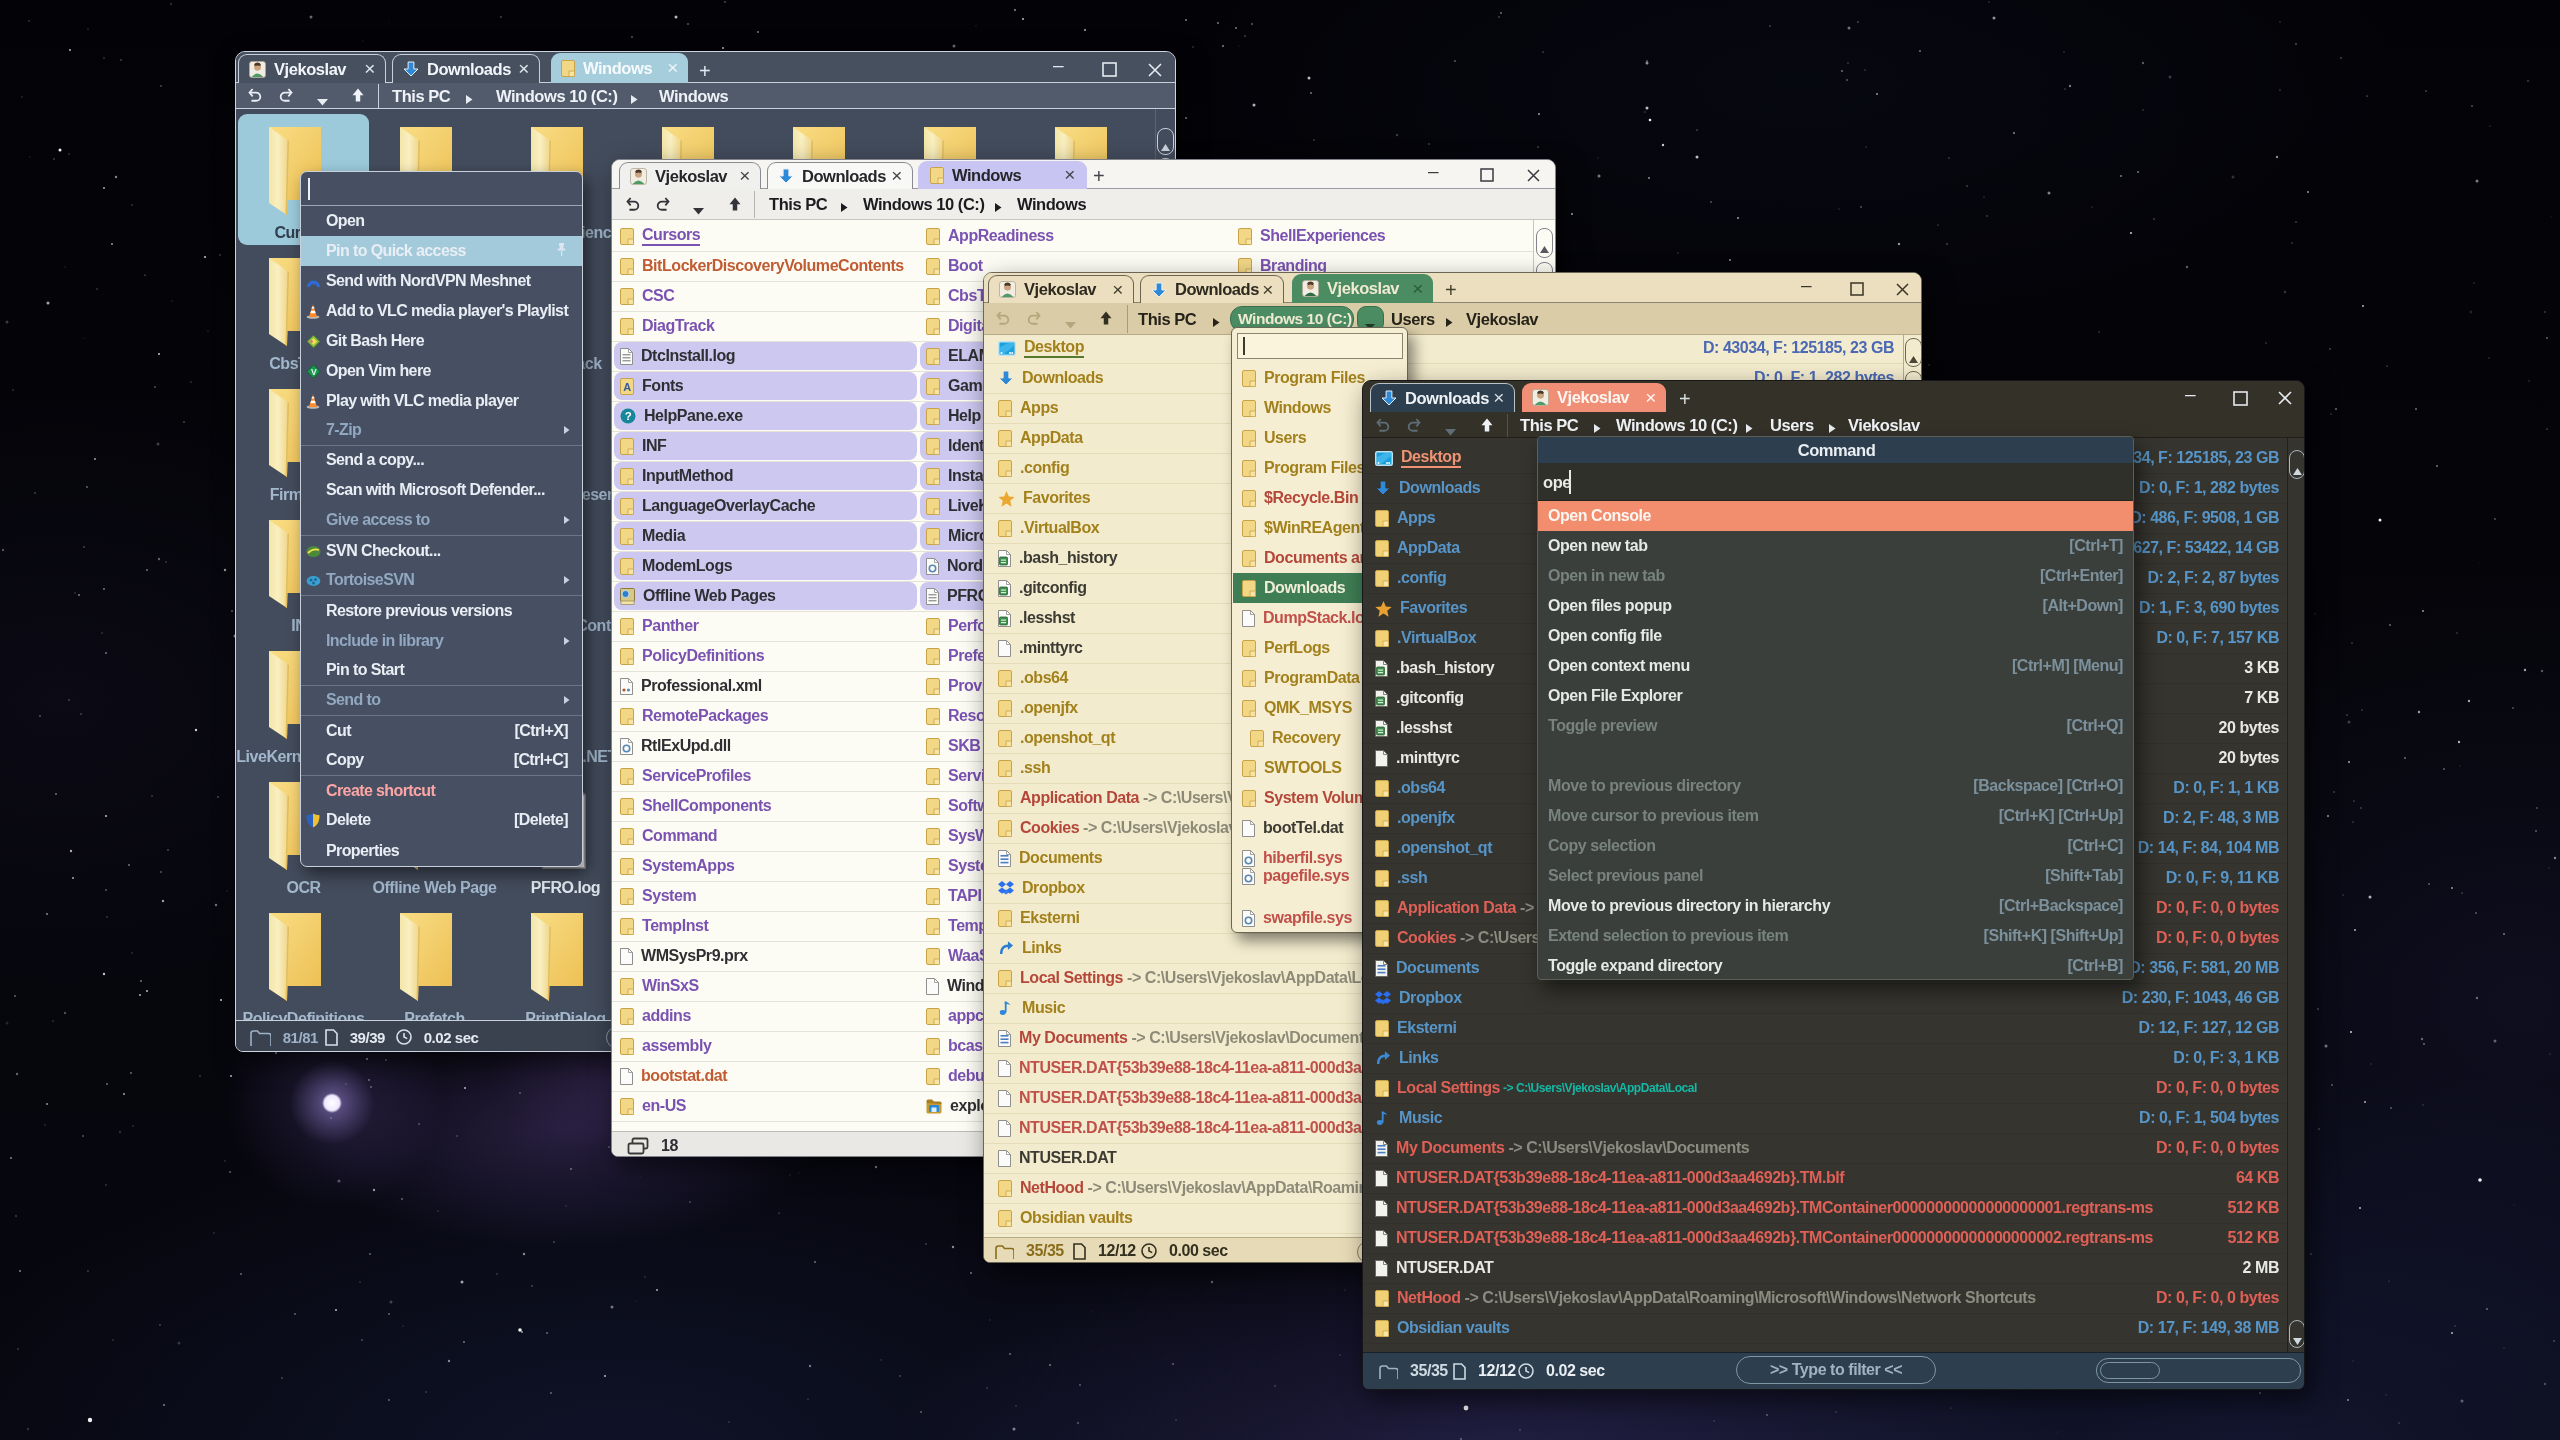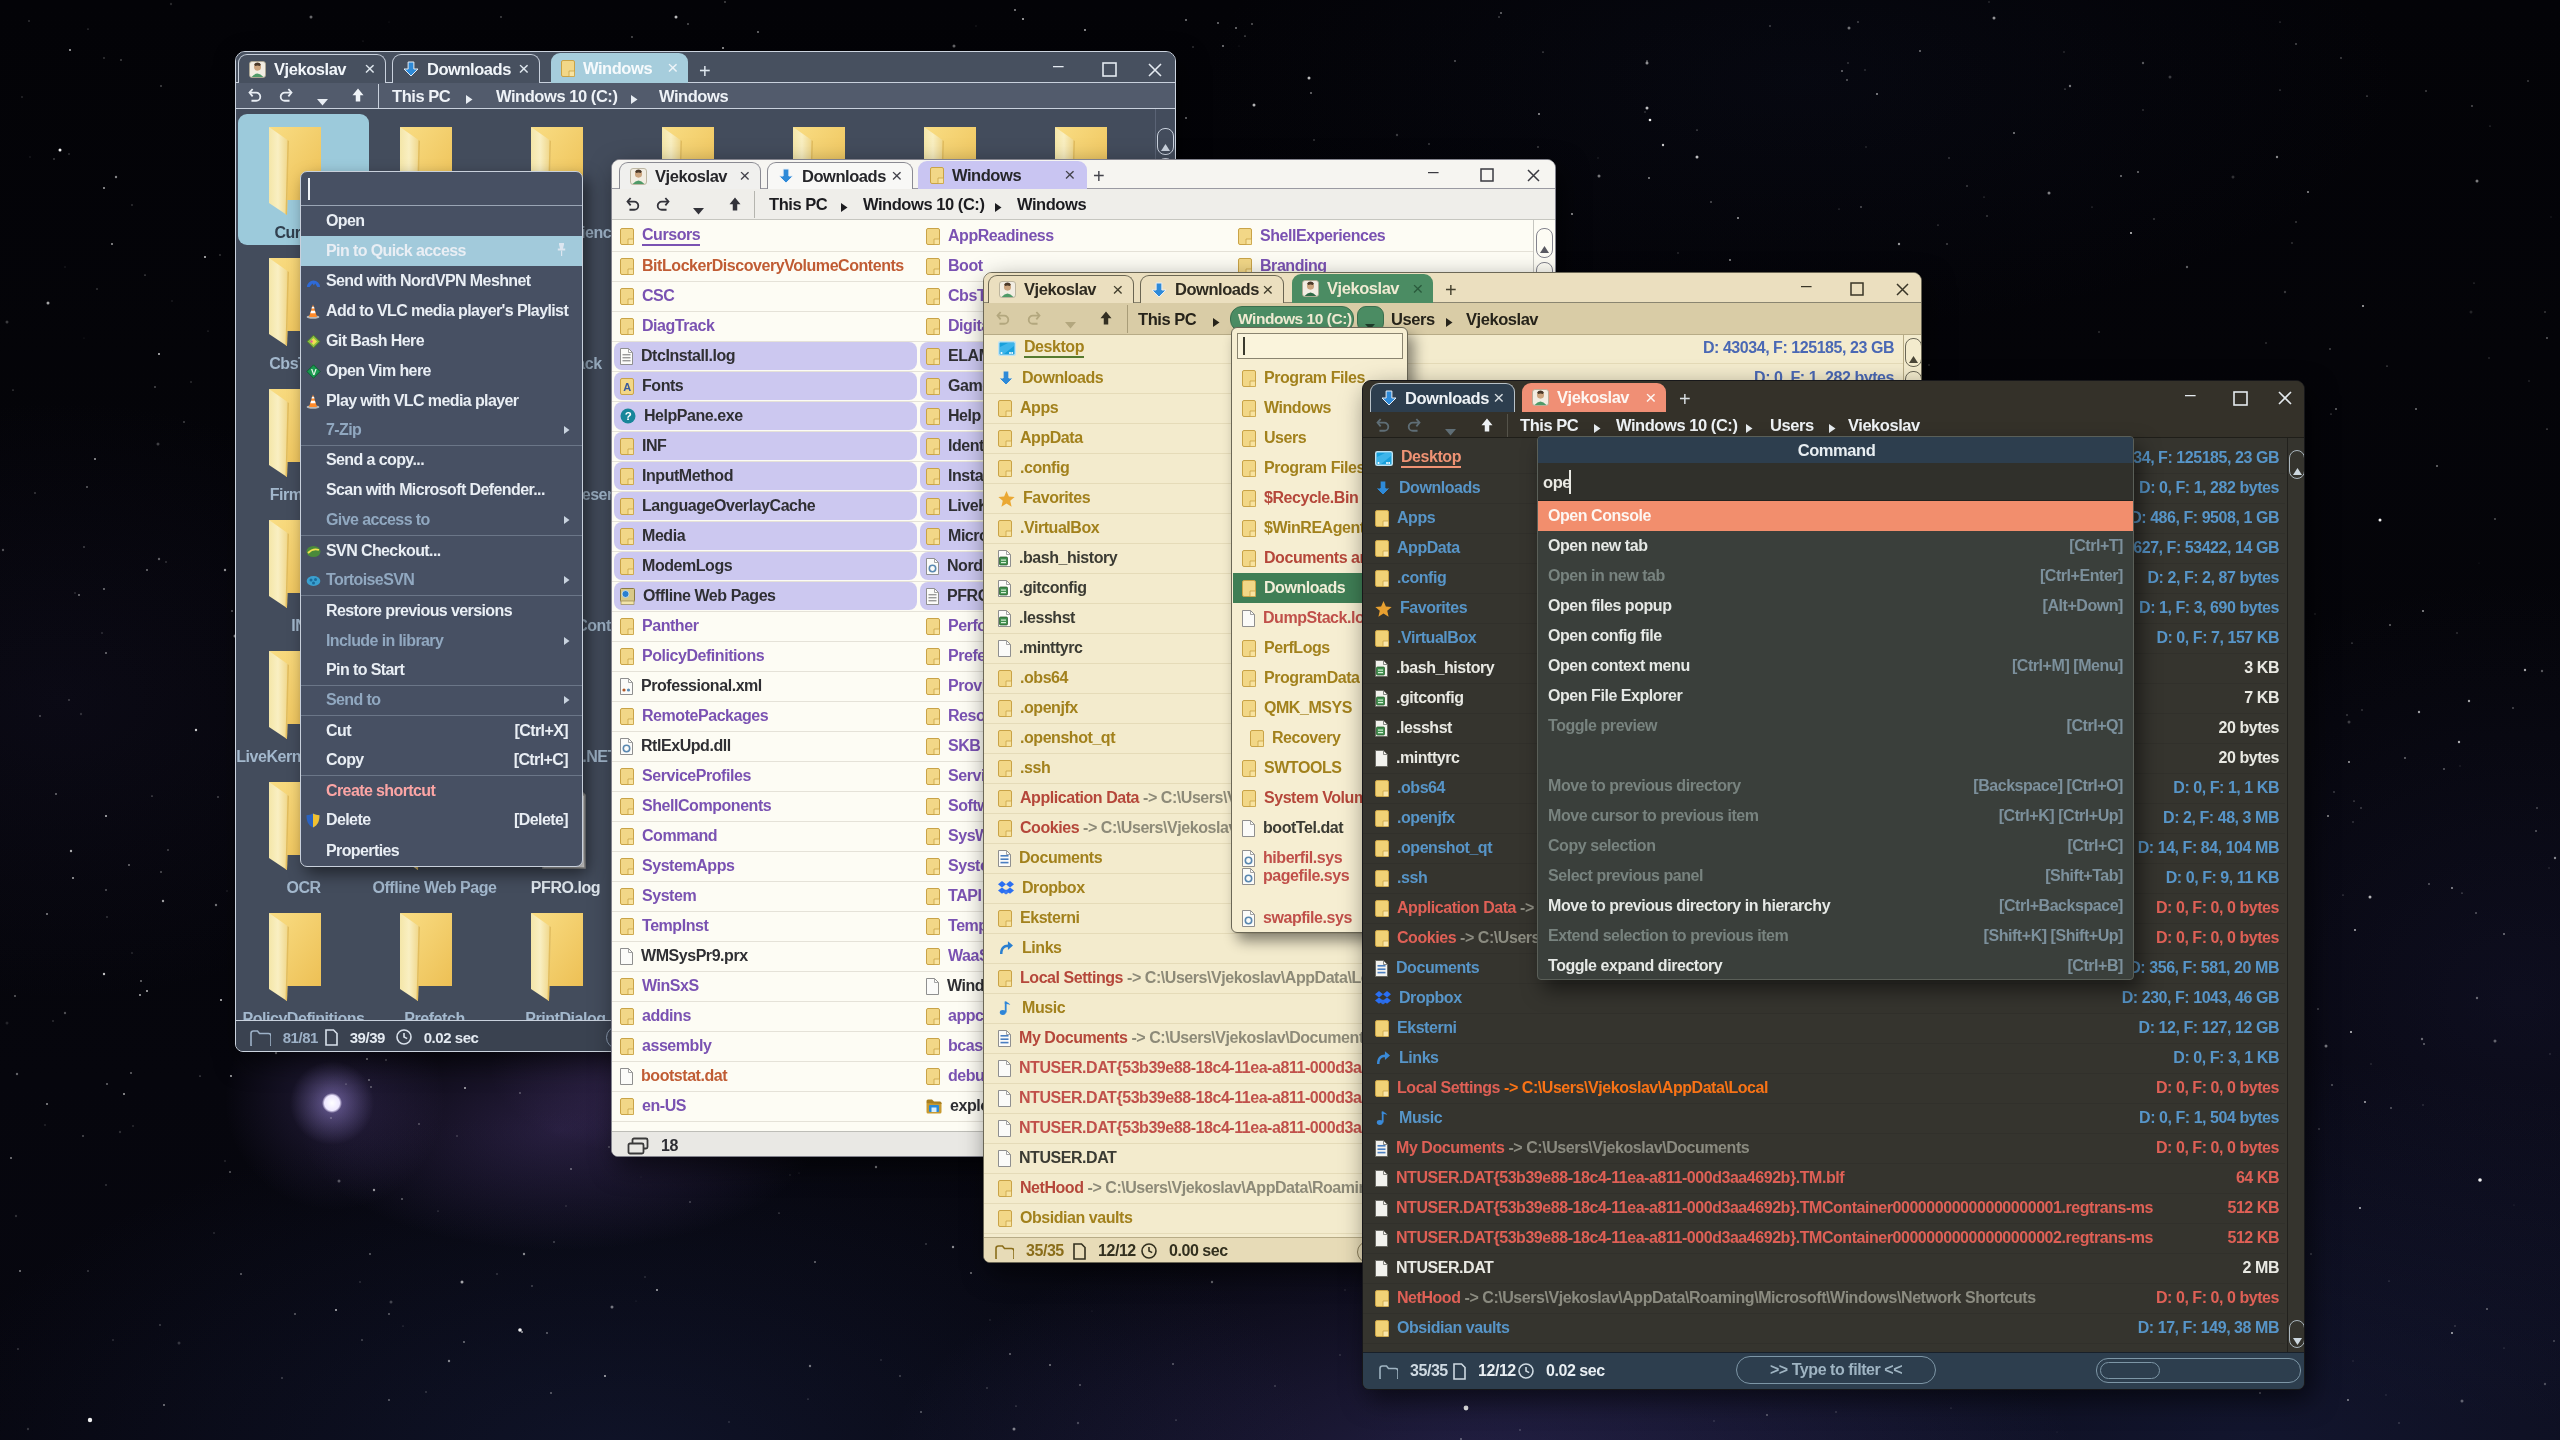--- a/index.html
+++ b/index.html
@@ -2877,21 +2877,21 @@
         <path d="M8,11 h5.5 v5.5 h-5.5 z" fill="#fae6a8" stroke="#c9a347" stroke-width="0.8"></path>
       </svg><span style="">Eksterni</span></div>
     <div class="sz" style="left:588px;top:633px;width:328px;color:#5795c8">D: 12, F: 127, 12 GB</div>
     <div class="it" style="left:12px;top:663px;color:#5795c8"><svg width="16" height="16" viewBox="0 0 16 16">
         <path d="M2,14 C2,7.2 5.6,4.48 9.92,4.48 L9.92,1.28 L15,5.6 L9.92,9.92 L9.92,7.2 C6.72,7.2 4.5,8.8 4.5,14 z" fill="#3a8ad8"></path>
       </svg><span style="">Links</span></div>
     <div class="sz" style="left:588px;top:663px;width:328px;color:#5795c8">D: 0, F: 3, 1 KB</div>
     <div class="it" style="left:12px;top:693px;color:#df6056"><svg width="14" height="17" viewBox="0 0 14 17">
         <rect x="0.5" y="0.5" width="13" height="16" rx="1.5" fill="#f0d176" stroke="#c9a347"></rect>
         <path d="M8,11 h5.5 v5.5 h-5.5 z" fill="#fae6a8" stroke="#c9a347" stroke-width="0.8"></path>
-      </svg><span style="">Local Settings</span><span style="color:#f97316;font-size:16px"> -&gt; C:\Users\Vjekoslav\AppData\Local</span></div>
+      </svg><span style="">Local Settings</span><span style="color:#14b8a6;font-size:12px"> -&gt; C:\Users\Vjekoslav\AppData\Local</span></div>
     <div class="sz" style="left:588px;top:693px;width:328px;color:#df6056">D: 0, F: 0, 0 bytes</div>
     <div class="it" style="left:12px;top:723px;color:#5795c8"><svg width="16" height="16" viewBox="0 0 16 16">
         <ellipse cx="4.8" cy="12.5" rx="3" ry="2.4" fill="#3a8ad8"></ellipse>
         <rect x="6.8" y="1.5" width="1.8" height="11" fill="#3a8ad8"></rect>
         <path d="M6.8,1.5 q4,0.5 5.5,3.5 q-2.5,-1.5 -5.5,-1 z" fill="#3a8ad8"></path>
       </svg><span style="">Music</span></div>
     <div class="sz" style="left:588px;top:723px;width:328px;color:#5795c8">D: 0, F: 1, 504 bytes</div>
     <div class="it" style="left:12px;top:753px;color:#df6056"><svg width="13" height="17" viewBox="0 0 13 17">
         <path d="M0.5,0.5 H8.5 L12.5,4.5 V16.5 H0.5 z" fill="#f2f2ee" stroke="#6a6a64"></path>
         <path d="M8.5,0.5 V4.5 H12.5" fill="none" stroke="#6a6a64" stroke-width="0.8"></path>

